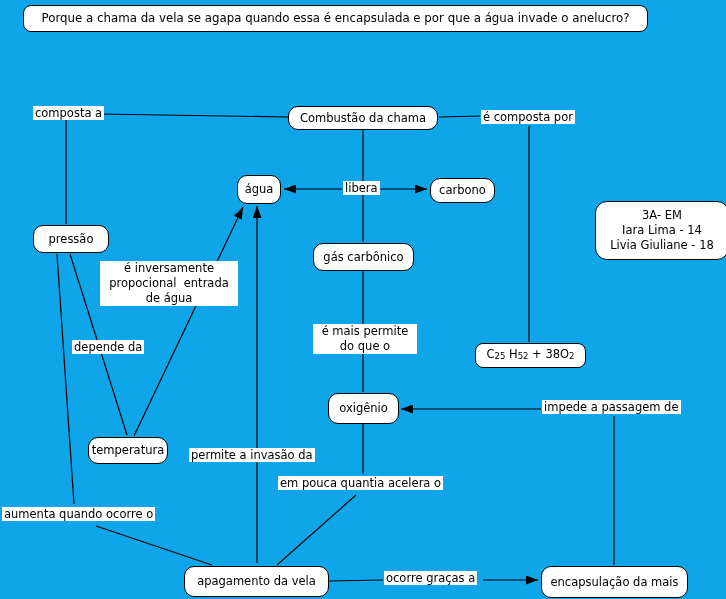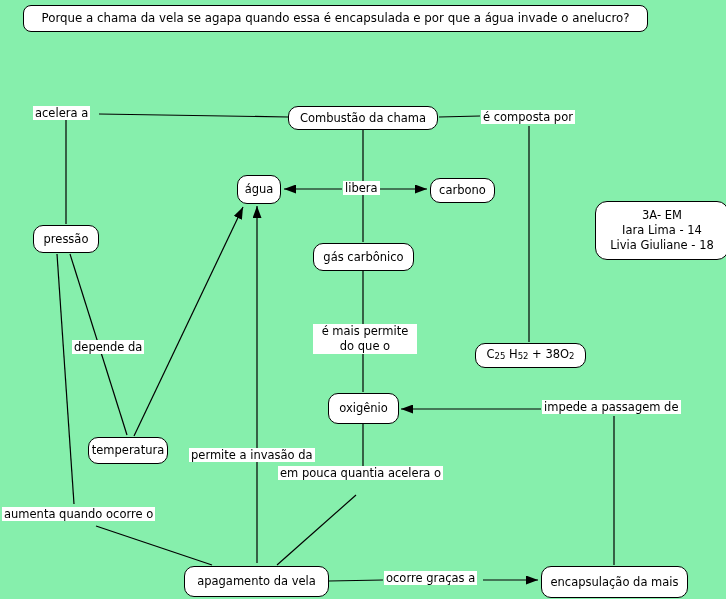--- a/index.html
+++ b/index.html
@@ -1,17 +1,17 @@
 <!DOCTYPE html>
 <html><head>
 <meta charset="utf-8">
 <style>
   html,body{margin:0;padding:0;background:#ffffff;}
   #canvas{
-    position:relative;width:726px;height:599px;background:#86efac;
+    position:relative;width:726px;height:599px;background:#0ea5e9;
     font-family:"DejaVu Sans","Liberation Sans",sans-serif;color:#000;
     overflow:hidden;
   }
   #wires{position:absolute;left:0;top:0;z-index:1;}
   .node{
     position:absolute;z-index:2;box-sizing:border-box;
     background:#fff;border:1px solid #000;border-radius:10px;
     display:flex;align-items:center;justify-content:center;
     font-size:11.5px;line-height:13px;text-align:center;white-space:nowrap;
   }
@@ -60,55 +60,58 @@
   </svg>
 
   <div class="node titlebox" style="left:23px;top:5px;width:625px;height:27px;">Porque a chama da vela se agapa quando essa é encapsulada e por que a água invade o anelucro?</div>
 
   <div class="node" style="left:288px;top:106px;width:150px;height:24px;">Combustão da chama</div>
 
   <div class="node" style="left:237px;top:175px;width:44px;height:29px;">água</div>
 
   <div class="node" style="left:430px;top:178px;width:65px;height:25px;">carbono</div>
 
-  <div class="node" style="left:33px;top:225px;width:66px;height:28px;">pressão</div>
+  <div class="node" style="left:33px;top:225px;width:76px;height:28px;">pressão</div>
 
   <div class="node" style="left:313px;top:243px;width:101px;height:28px;">gás carbônico</div>
 
-  <div class="node" style="left:475px;top:343px;width:111px;height:25px;">
+  <div class="node" style="left:475px;top:343px;width:111px;height:25px;border-radius:8px;">
     <span><span>C</span><sub class="sb">25</sub><span> H</span><sub class="sb">52</sub><span> + 38O</span><sub class="sb">2</sub></span>
   </div>
 
   <div class="node" style="left:328px;top:393px;width:71px;height:31px;">oxigênio</div>
 
   <div class="node" style="left:88px;top:437px;width:80px;height:27px;">temperatura</div>
 
   <div class="node" style="left:184px;top:566px;width:145px;height:31px;">apagamento da vela</div>
 
   <div class="node" style="left:541px;top:566px;width:147px;height:32px;">encapsulação da mais</div>
 
   <div class="node infobox pre" style="left:595px;top:201px;width:134px;height:59px;">3A- EM
 Iara Lima - 14
 Livia Giuliane - 18</div>
 
-  <div class="elabel" style="left:33px;top:106px;">acelera a</div>
+  <div class="elabel" style="left:33px;top:106px;">composta a</div>
 
   <div class="elabel" style="left:481px;top:110px;">é composta por</div>
 
   <div class="elabel" style="left:343px;top:181px;">libera</div>
 
+  <div class="elabel center pre" style="left:100px;top:261px;width:134px;line-height:15px;">é inversamente
+propocional  entrada
+de água</div>
 
   <div class="elabel" style="left:72px;top:340px;">depende da</div>
 
   <div class="elabel center pre" style="left:313px;top:324px;width:100px;line-height:15px;">é mais permite
 do que o</div>
 
   <div class="elabel" style="left:542px;top:400px;">impede a passagem de</div>
 
   <div class="elabel" style="left:189px;top:448px;">permite a invasão da</div>
 
-  <div class="elabel" style="left:278px;top:466px;text-align:right;">em pouca quantia acelera o</div>
+  <div class="elabel" style="left:278px;top:476px;text-align:right;">em pouca quantia acelera o</div>
 
   <div class="elabel" style="left:2px;top:507px;">aumenta quando ocorre o</div>
 
   <div class="elabel" style="left:384px;top:571px;">ocorre graças a</div>
 
 </div>
 
 </body></html>

